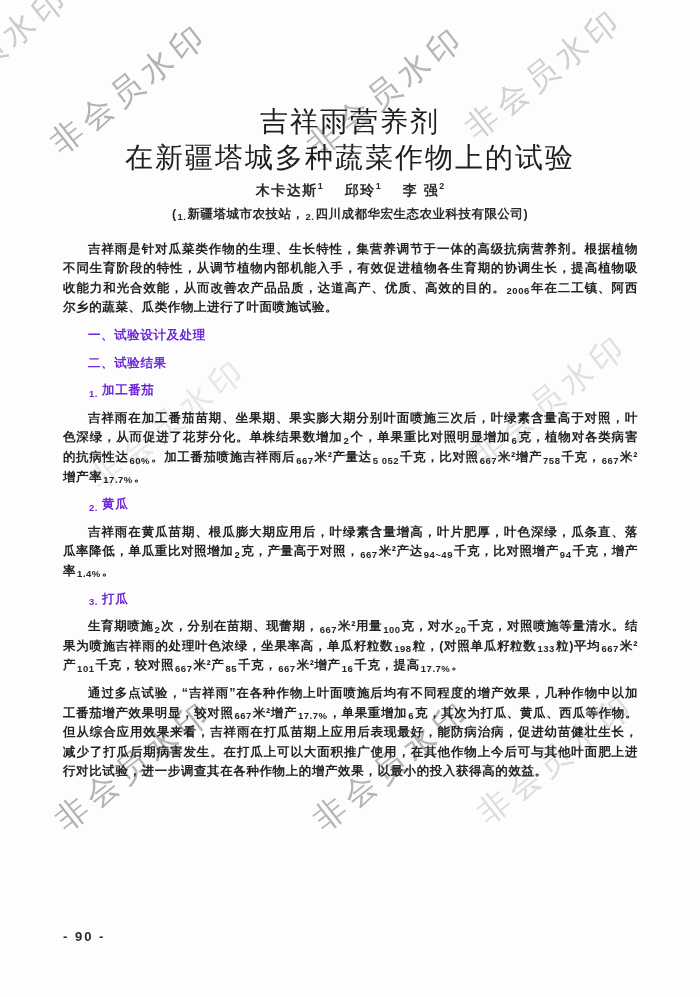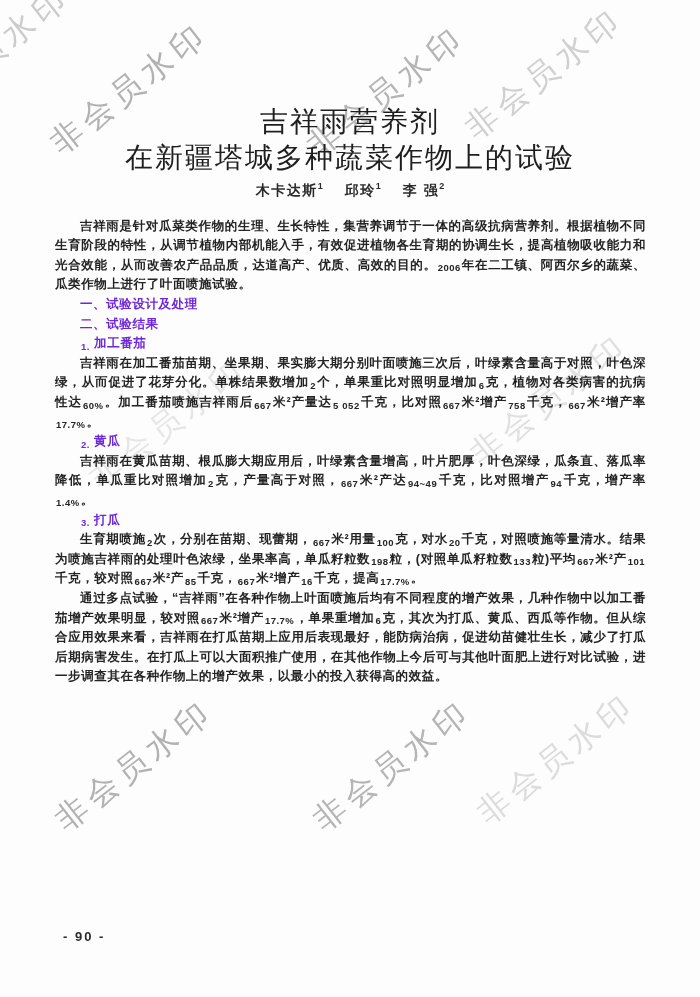--- a/index.html
+++ b/index.html
@@ -70,21 +70,21 @@
   }
   .body-col{
     margin:17px 54px 0 55px;
     font-size:12.5px;
     line-height:19.6px;
     letter-spacing:0.6px;
     text-align:justify;
     font-weight:600;
     color:#242424;
   }
-  .body-col p{margin:0;text-indent:2em;}
+  .body-col p{margin:8px;text-indent:2em;}
   .body-col .heading{font-weight:800;color:#6d28d9;}
   
   .num{
     font-size:9.5px;
     letter-spacing:0.5px;
     font-weight:600;
     position:relative;
     top:2.5px;
     padding:0 1px;
   }
@@ -119,20 +119,21 @@
 
     <div class="title-block">
       <div class="title-line">吉祥雨营养剂</div>
       <div class="title-line">在新疆塔城多种蔬菜作物上的试验</div>
     </div>
 
     <div class="authors">
       <span class="author"><span>木卡达斯</span><sup>1</sup></span><span class="author"><span>邱玲</span><sup>1</sup></span><span class="author"><span>李 强</span><sup>2</sup></span>
     </div>
 
+    <div class="affiliation">(<span class="num">1.</span>新疆塔城市农技站，<span class="num">2.</span>四川成都华宏生态农业科技有限公司)</div>
 
     <div class="body-col">
         <p class="para">吉祥雨是针对瓜菜类作物的生理、生长特性，集营养调节于一体的高级抗病营养剂。根据植物不同生育阶段的特性，从调节植物内部机能入手，有效促进植物各生育期的协调生长，提高植物吸收能力和光合效能，从而改善农产品品质，达道高产、优质、高效的目的。<span class="num">2006</span>年在二工镇、阿西尔乡的蔬菜、瓜类作物上进行了叶面喷施试验。</p>
         <p class="heading">一、试验设计及处理</p>
         <p class="heading">二、试验结果</p>
         <p class="heading"><span class="num">1. </span>加工番茄</p>
         <p class="para">吉祥雨在加工番茄苗期、坐果期、果实膨大期分别叶面喷施三次后，叶绿素含量高于对照，叶色深绿，从而促进了花芽分化。单株结果数增加<span class="num">2</span>个，单果重比对照明显增加<span class="num">6</span>克，植物对各类病害的抗病性达<span class="num">60%</span>。加工番茄喷施吉祥雨后<span class="num">667</span>米²产量达<span class="num">5 052</span>千克，比对照<span class="num">667</span>米²增产<span class="num">758</span>千克，<span class="num">667</span>米²增产率<span class="num">17.7%</span>。</p>
         <p class="heading"><span class="num">2. </span>黄瓜</p>
         <p class="para">吉祥雨在黄瓜苗期、根瓜膨大期应用后，叶绿素含量增高，叶片肥厚，叶色深绿，瓜条直、落瓜率降低，单瓜重比对照增加<span class="num">2</span>克，产量高于对照，<span class="num">667</span>米²产达<span class="num">94~49</span>千克，比对照增产<span class="num">94</span>千克，增产率<span class="num">1.4%</span>。</p>
         <p class="heading"><span class="num">3. </span>打瓜</p>

